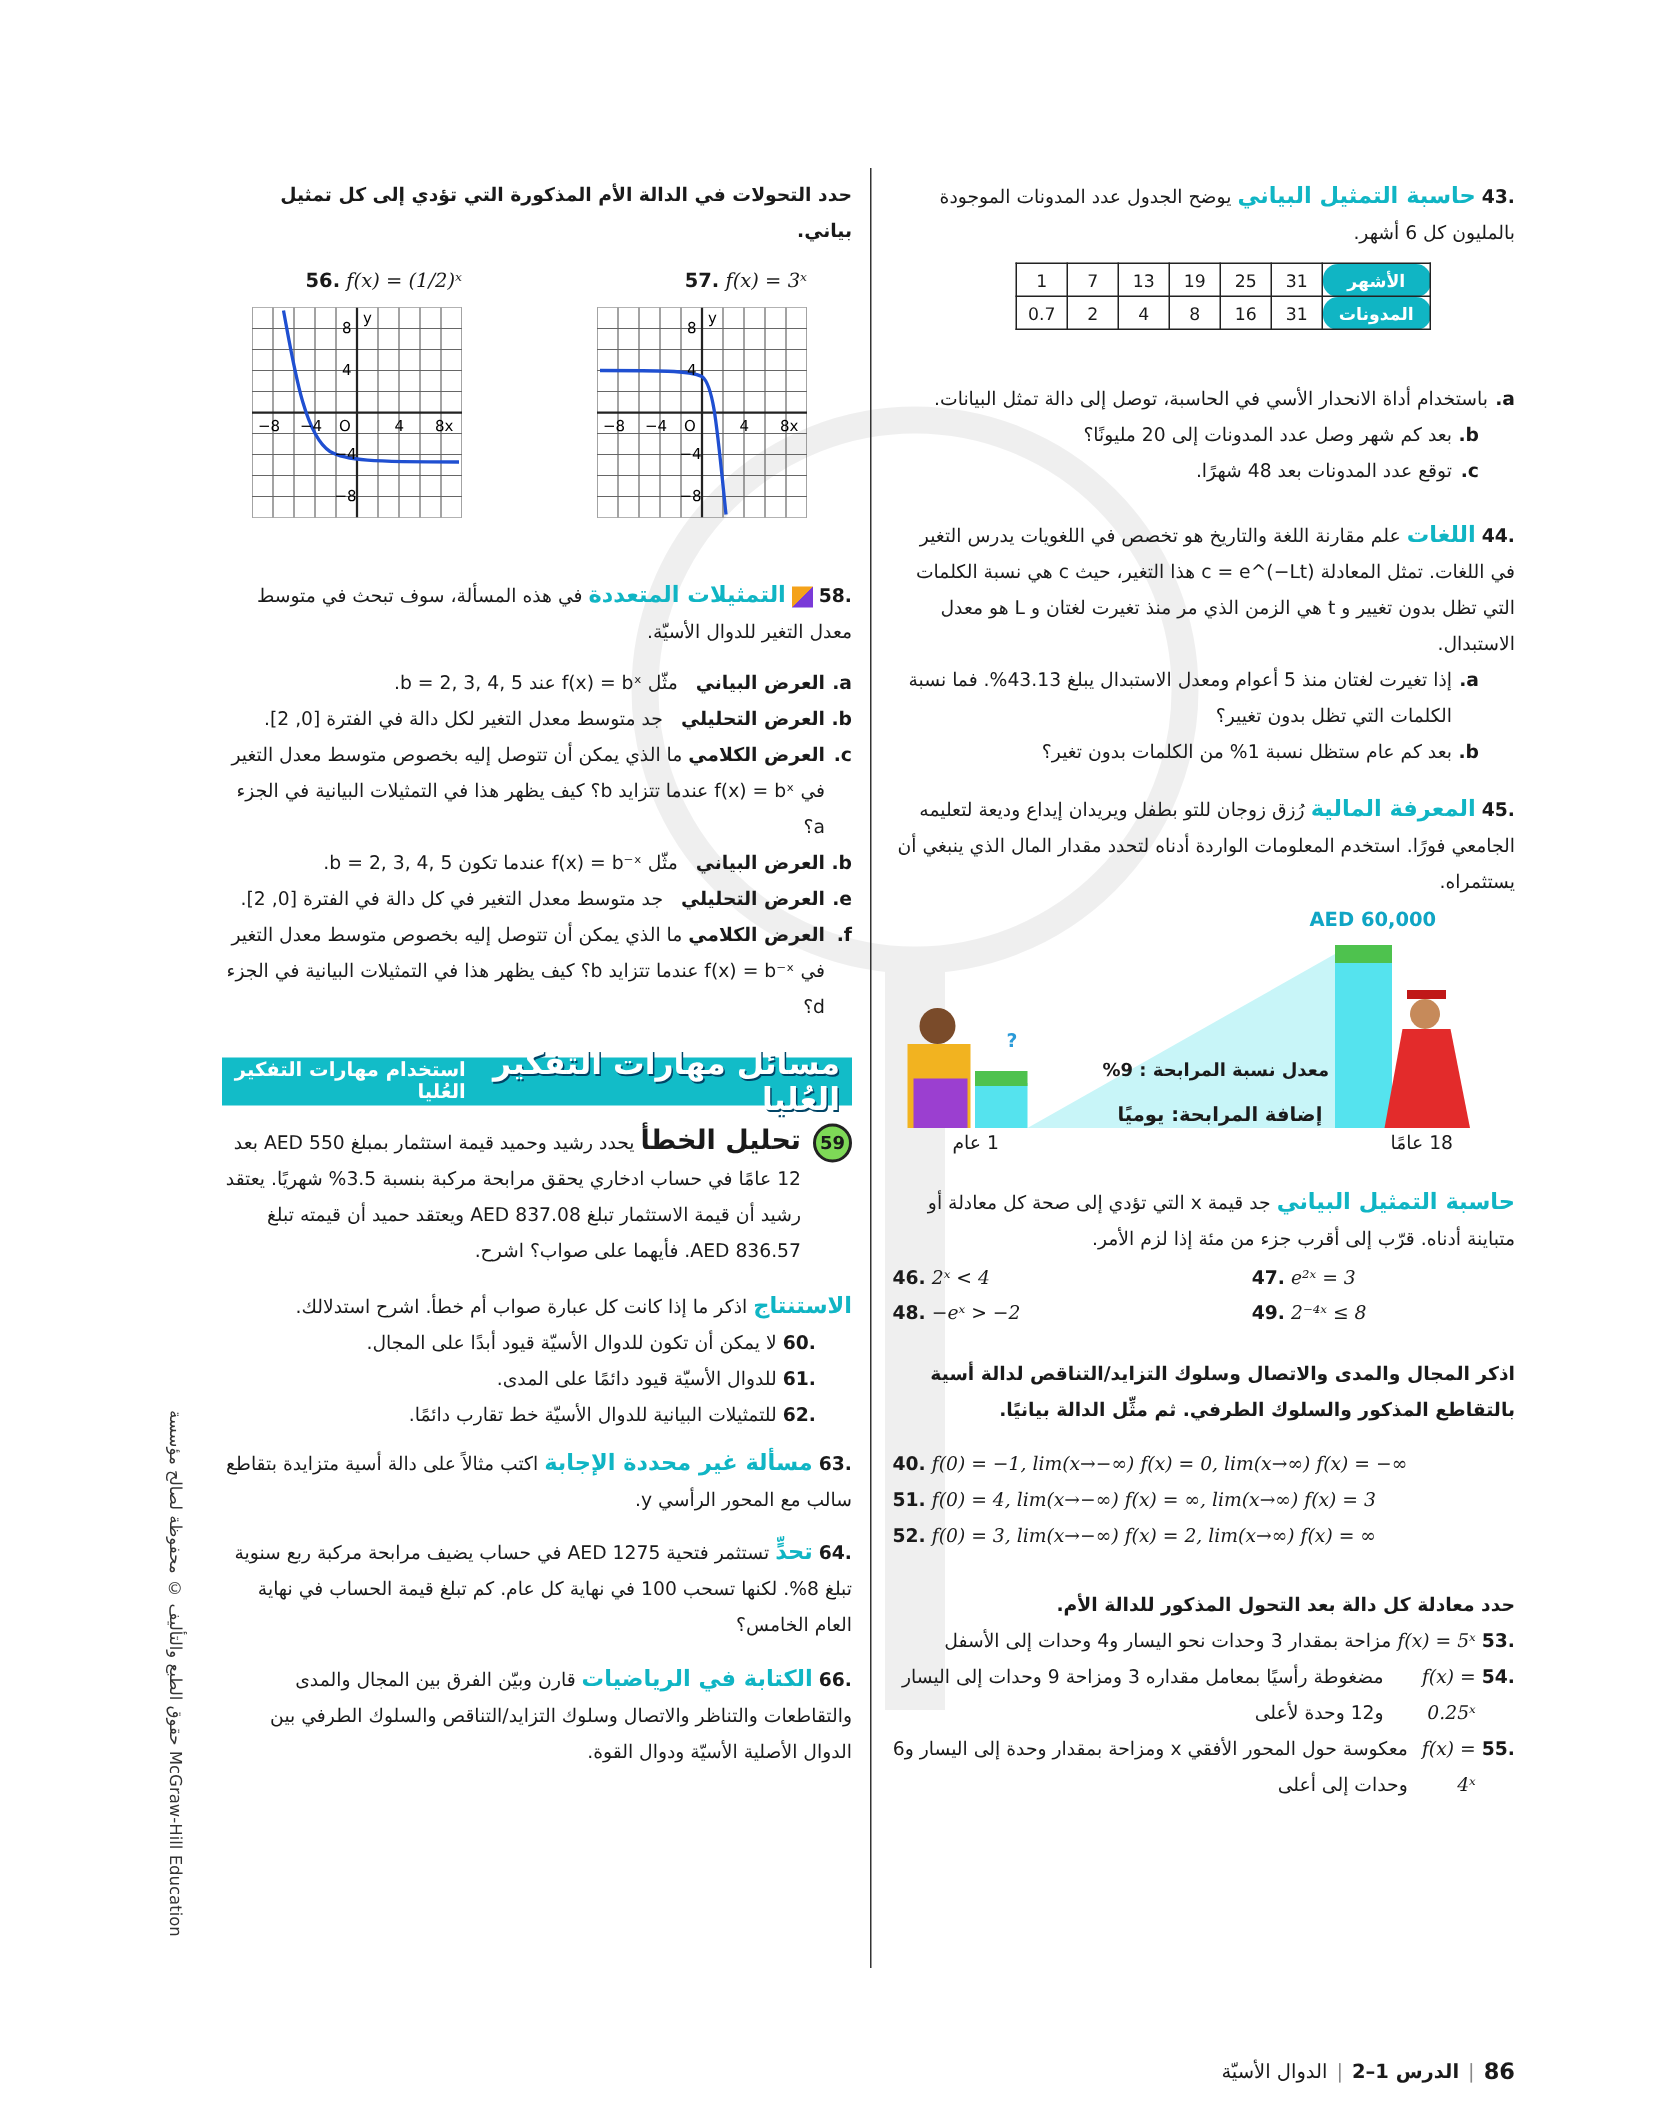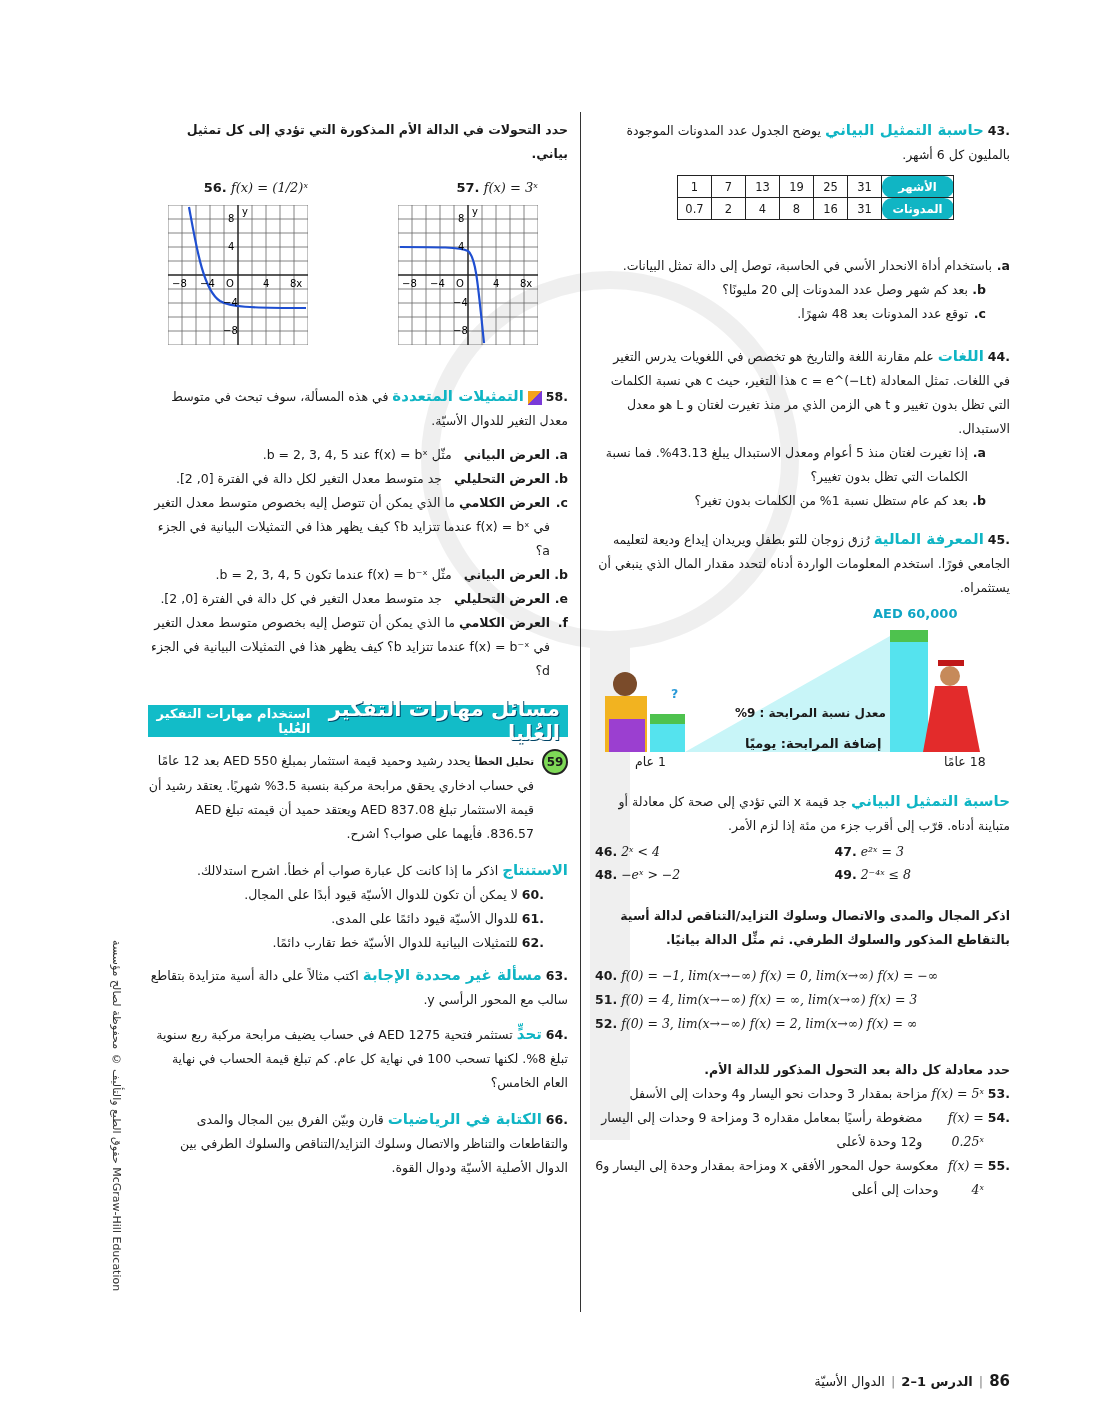--- a/index.html
+++ b/index.html
@@ -124,21 +124,21 @@
         <rect x="10" y="72" width="42" height="56" fill="#f2b320"></rect>
         <rect x="14" y="95" width="36" height="33" fill="#9b3fd0"></rect>
         <circle cx="355" cy="52" r="10" fill="#c68a5a"></circle>
         <polygon points="340,62 372,62 385,128 328,128" fill="#e32b2b"></polygon>
         <rect x="343" y="36" width="26" height="6" fill="#c01818"></rect>
       </svg>
       <div style="position:absolute;left:76px;top:80px;color:#2a9ad8;font-weight:bold;">?</div>
       <div style="position:absolute;left:140px;top:100px;font-weight:bold;font-size:12px;direction:rtl;">معدل نسبة المرابحة : 9%</div>
       <div style="position:absolute;left:150px;top:116px;font-weight:bold;font-size:13px;direction:rtl;margin-top:14px;">إضافة المرابحة: يوميًا</div>
       <div style="position:absolute;left:40px;top:148px;direction:rtl;">1 عام</div>
-      <div style="position:absolute;left:332px;top:148px;direction:rtl;margin-left:17px;">18 عامًا</div>
+      <div style="position:absolute;left:332px;top:148px;direction:rtl;">18 عامًا</div>
     </div>
   </div>
 
   <div style="margin-top:8px;">
     <p>
       <span class="teal">حاسبة التمثيل البياني</span>
       <span>جد قيمة x التي تؤدي إلى صحة كل معادلة أو متباينة أدناه. قرّب إلى أقرب جزء من مئة إذا لزم الأمر.</span>
     </p>
     <div style="display:grid;grid-template-columns:1fr 1fr;direction:ltr;text-align:left;margin-top:6px;row-gap:8px;">
       <div><span class="num">46.</span> <span class="math">2ˣ &lt; 4</span></div>
@@ -286,21 +286,21 @@
     </div>
   </div>
 
   <div class="banner">
     <span class="big">مسائل مهارات التفكير العُليا</span>
     <span class="small">استخدام مهارات التفكير العُليا</span>
   </div>
 
   <div style="display:flex;gap:8px;">
     <span class="circle59">59</span>
-    <p><span class="bold" style="font-size:10px;">تحليل الخطأ</span> <span>يحدد رشيد وحميد قيمة استثمار بمبلغ AED 550 بعد 12 عامًا في حساب ادخاري يحقق مرابحة مركبة بنسبة 3.5% شهريًا. يعتقد رشيد أن قيمة الاستثمار تبلغ AED 837.08 ويعتقد حميد أن قيمته تبلغ AED 836.57. فأيهما على صواب؟ اشرح.</span></p>
+    <p><span class="bold" style="font-size:18px;">تحليل الخطأ</span> <span>يحدد رشيد وحميد قيمة استثمار بمبلغ AED 550 بعد 12 عامًا في حساب ادخاري يحقق مرابحة مركبة بنسبة 3.5% شهريًا. يعتقد رشيد أن قيمة الاستثمار تبلغ AED 837.08 ويعتقد حميد أن قيمته تبلغ AED 836.57. فأيهما على صواب؟ اشرح.</span></p>
   </div>
 
   <div style="margin-top:12px;">
     <p><span class="teal">الاستنتاج</span> <span>اذكر ما إذا كانت كل عبارة صواب أم خطأ. اشرح استدلالك.</span></p>
     <div class="subitem indent">
         <span class="num">60.</span>
         <span>لا يمكن أن تكون للدوال الأسيّة قيود أبدًا على المجال.</span>
       </div>
     <div class="subitem indent">
         <span class="num">61.</span>

